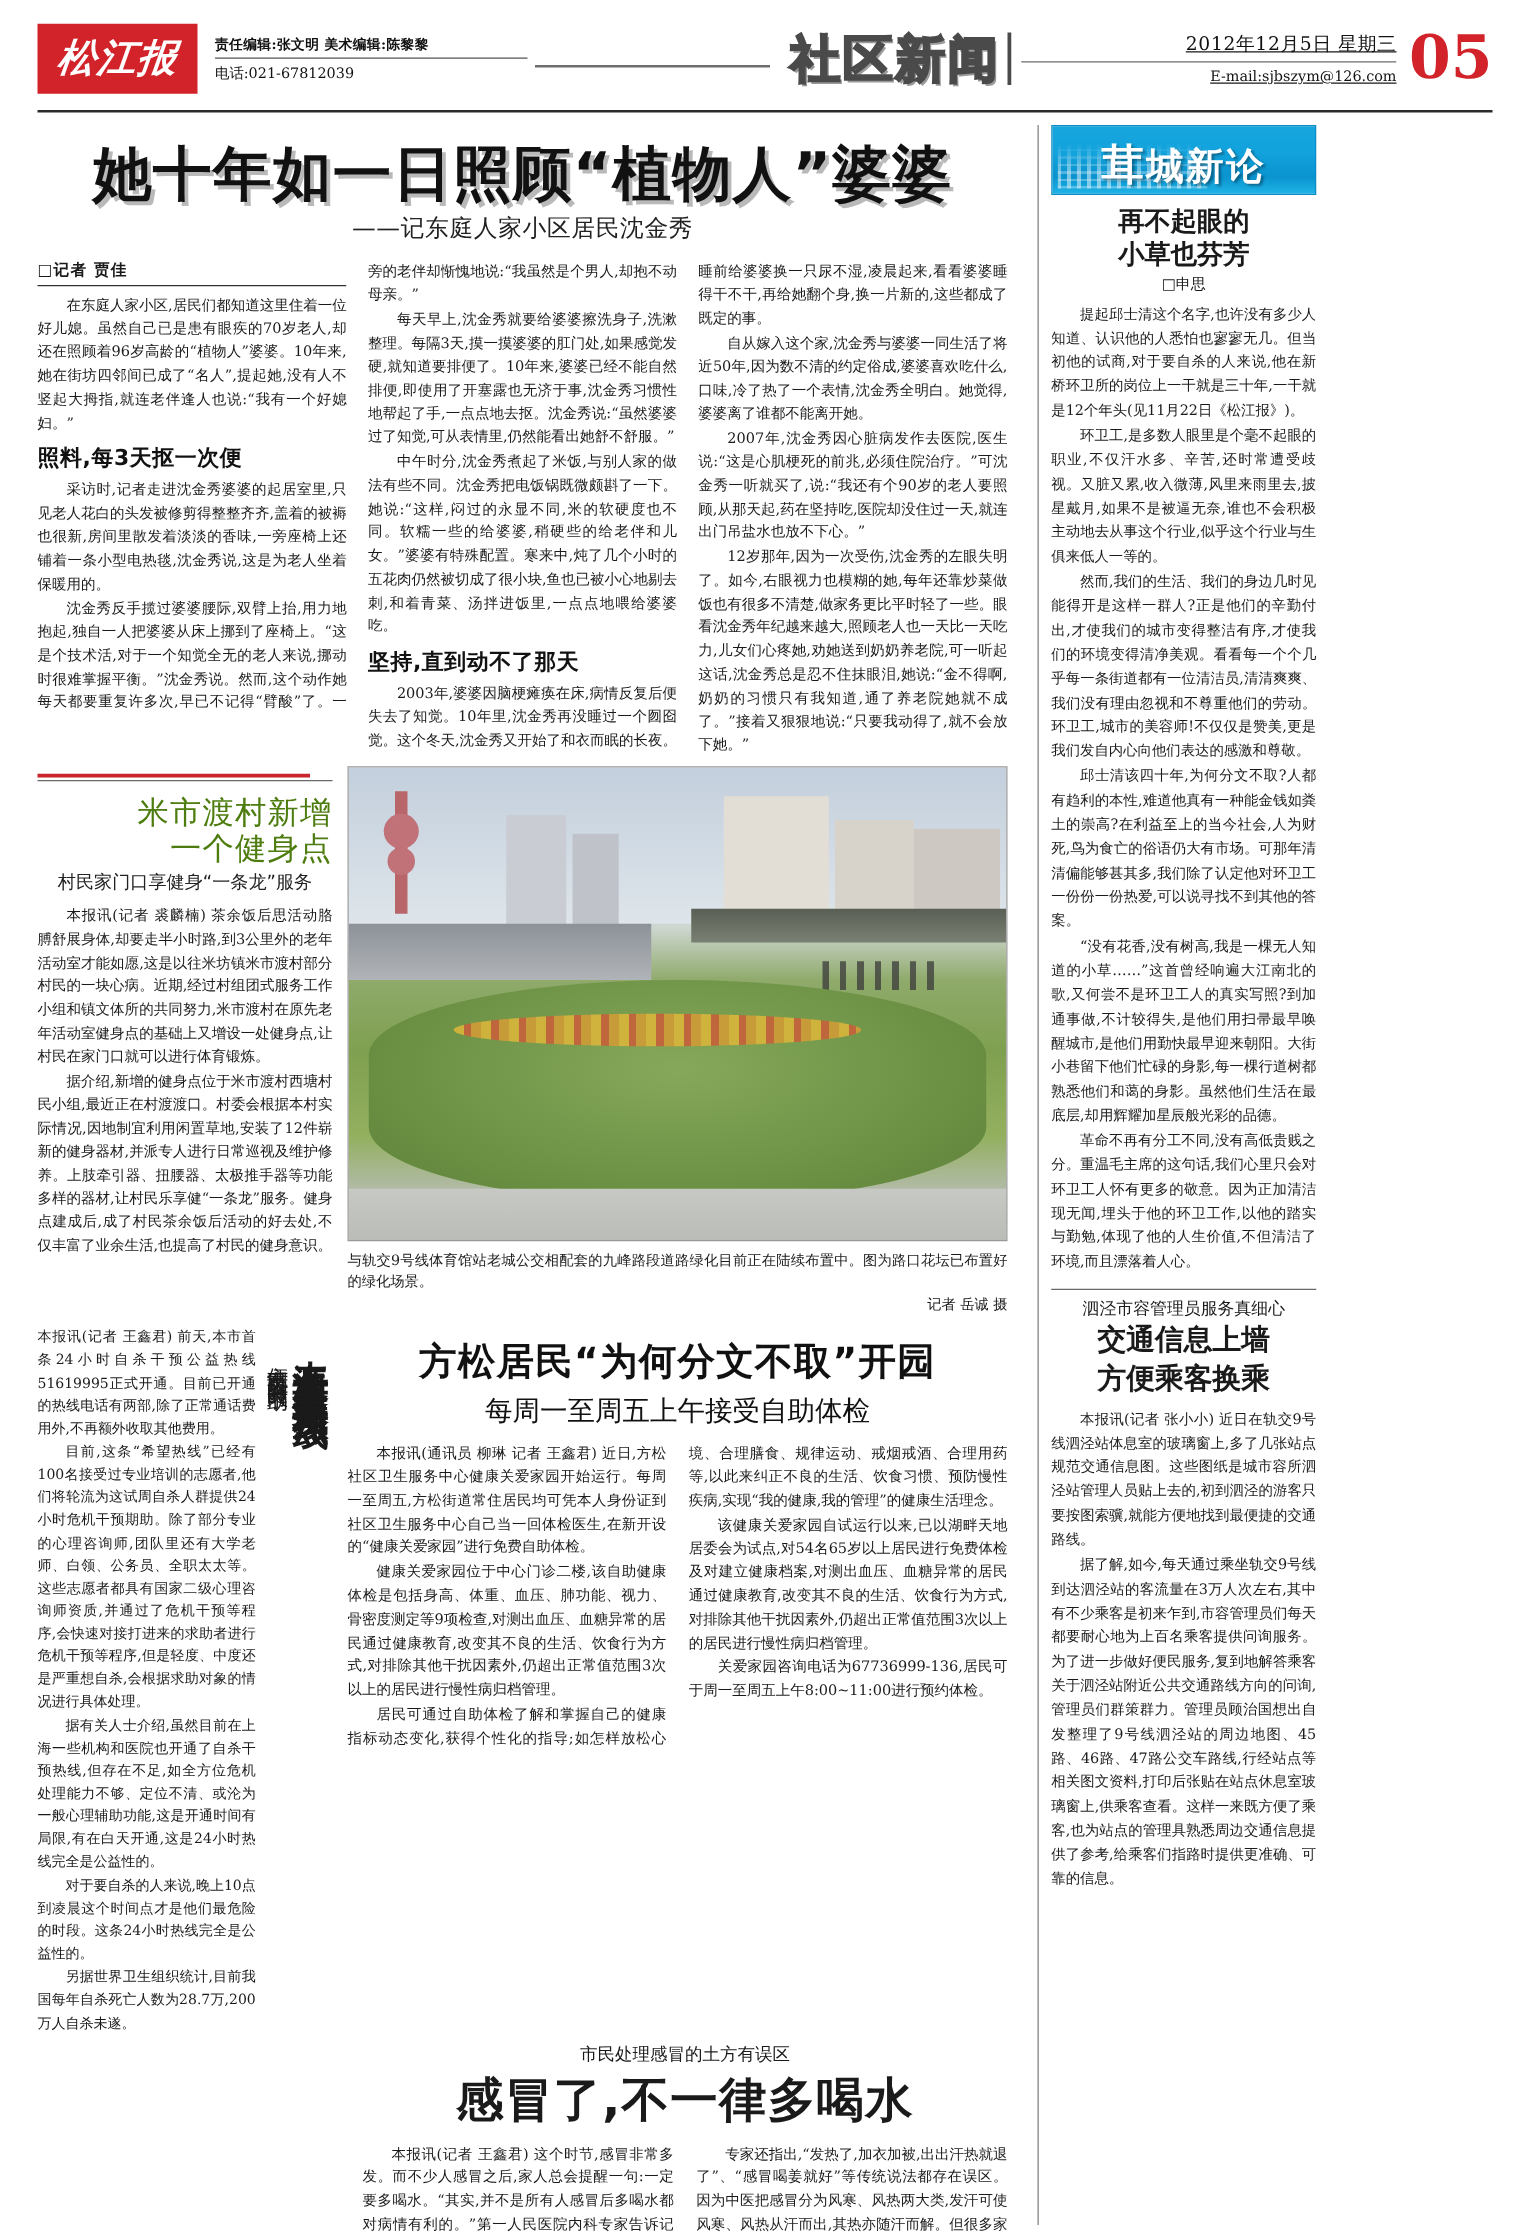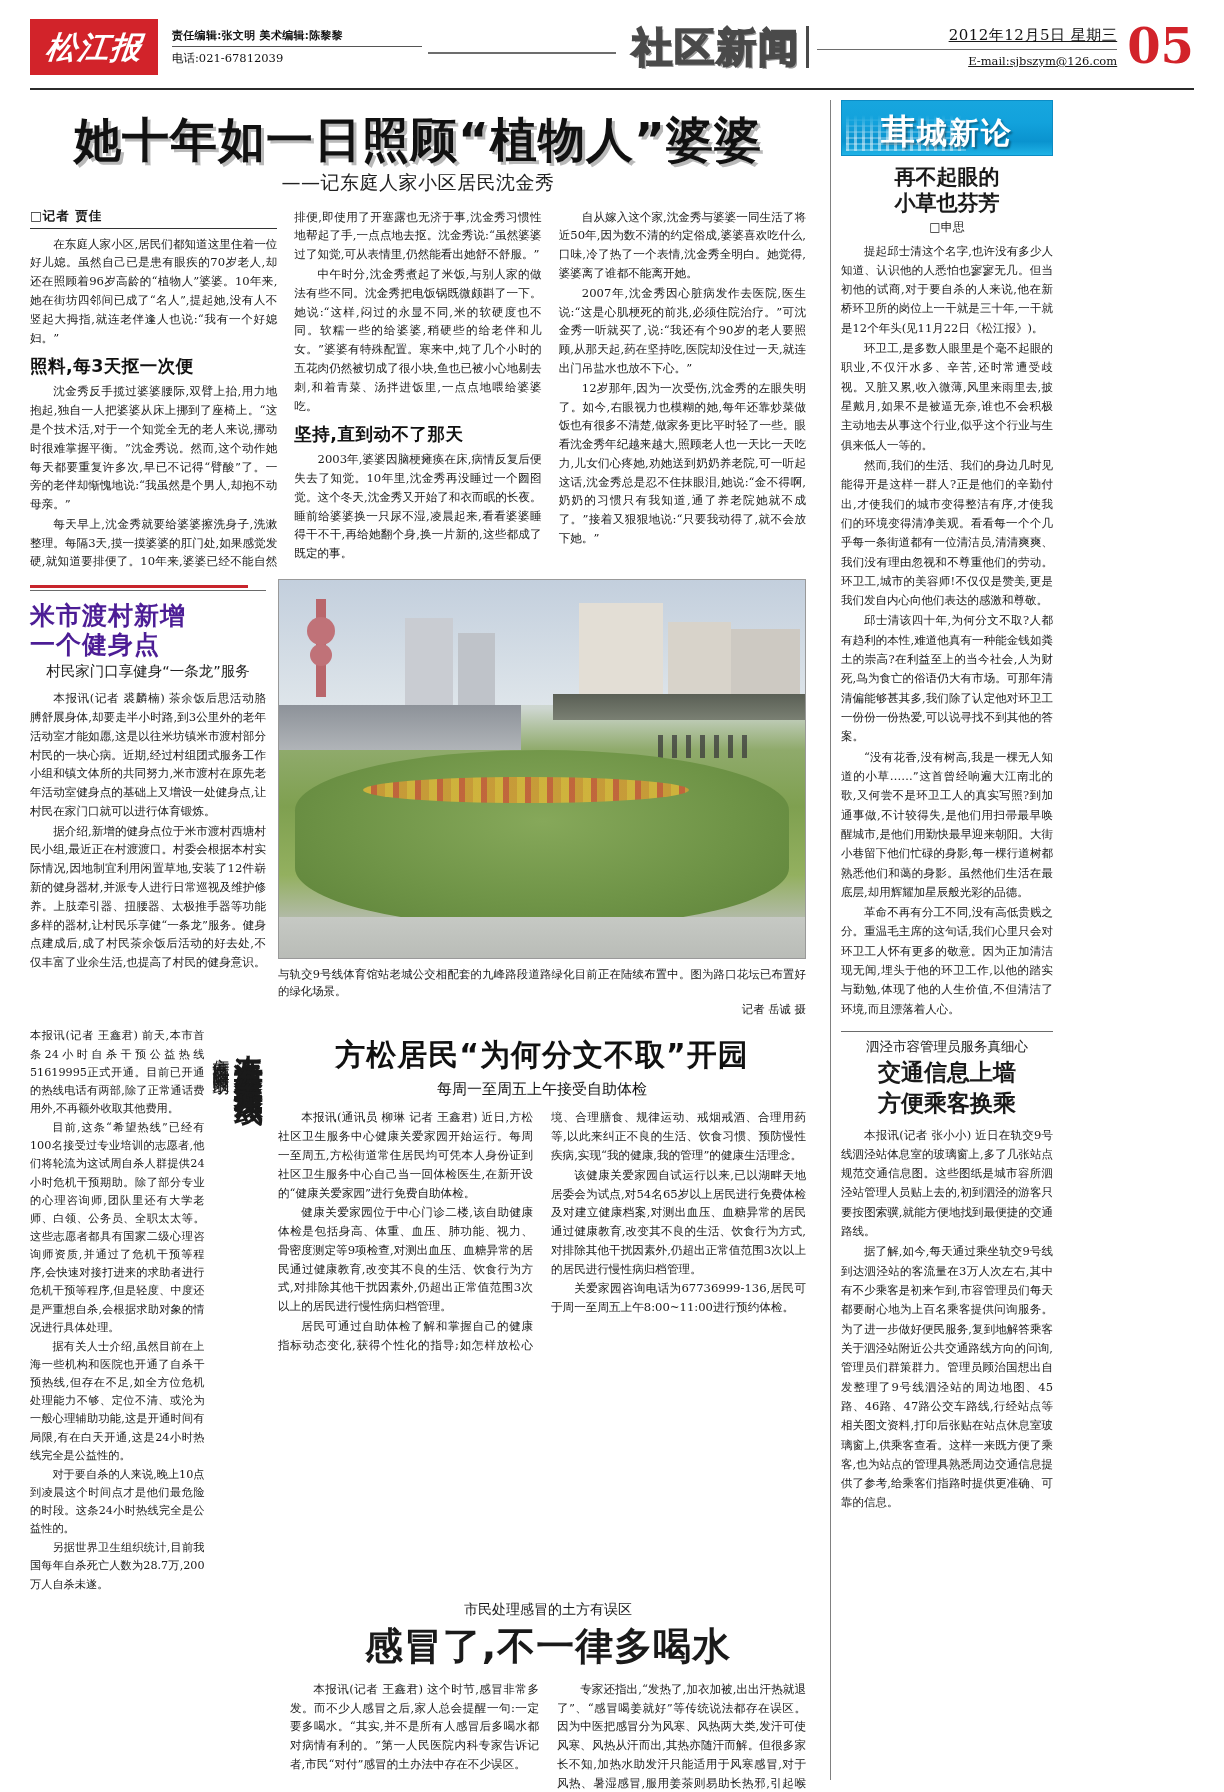--- a/index.html
+++ b/index.html
@@ -88,22 +88,22 @@
   .subhead {
     font-size: 17.5px; font-weight: bold; letter-spacing: .5px;
     font-family: "DejaVu Sans", "Liberation Sans", sans-serif;
     margin: 7px 0 4px 0; color: #111;
   }
   .lead-cols { column-count: 3; column-gap: 17px; }
 
   .red-rule { border-top: 3px solid #c8252c; width: 218px; margin: 10px 0 0 0; }
   .grey-rule { border-top: 1.2px solid #6a6a6a; margin: 2px 0 10px 0; }
   .art2-title {
-    text-align: left; font-size: 25px; font-weight: bold; line-height: 1.22;
-    font-family: "DejaVu Serif", "Liberation Serif", serif; color: #4c1d95;
+    text-align: right; font-size: 25px; font-weight: normal; line-height: 1.22;
+    font-family: "DejaVu Serif", "Liberation Serif", serif; color: #4d7c0f;
     margin: 8px 0 2px 0; letter-spacing: 1px;
   }
   .art2-sub { text-align: center; font-size: 14.5px; color: #222; margin: 0 0 8px 0;
     font-family: "DejaVu Sans","Liberation Sans",sans-serif;}
 
   
   .photo-wrap { margin: 4px 0 0 0; }
   .photo {
     width: 100%; height: 380px; position: relative; overflow: hidden;
     border: 1px solid #999; box-sizing: border-box;
@@ -137,21 +137,21 @@
 
   .caption { font-size: 11.4px; line-height: 1.5; margin: 7px 0 0 0; text-align: justify; }
   .caption-credit { font-size: 11.4px; text-align: right; margin-top: 2px; }
 
   
   .art3-title {
     text-align:center; font-size: 30px; font-weight: bold; letter-spacing: 1px;
     font-family: "DejaVu Sans","Liberation Sans",sans-serif; color:#111;
     margin: 10px 0 4px 0;
   }
-  .art3-sub { text-align:center; font-size: 15px; margin: 0 0 9px 0; color:#111;
+  .art3-sub { text-align:center; font-size: 22px; margin: 0 0 9px 0; color:#111;
     font-family: Liberation Sans, sans-serif;}
 
   
   .vert-title {
     writing-mode: vertical-rl; text-orientation: upright;
     font-size: 29px; font-weight: bold; letter-spacing: 3px;
     font-family: "DejaVu Serif","Liberation Serif",serif;
     height: 420px; margin: 4px 2px 0 0; line-height: 1.05;
   }
   .vert-sub {
@@ -235,20 +235,21 @@
 
       <div>
         <h1 class="lead-title">她十年如一日照顾“植物人”婆婆</h1>
         <div class="lead-sub">——记东庭人家小区居民沈金秀</div>
 
         <div class="lead-cols">
           <span class="byline">□记者  贾佳</span>
           <p class="body-text">在东庭人家小区,居民们都知道这里住着一位好儿媳。虽然自己已是患有眼疾的70岁老人,却还在照顾着96岁高龄的“植物人”婆婆。10年来,她在街坊四邻间已成了“名人”,提起她,没有人不竖起大拇指,就连老伴逢人也说:“我有一个好媳妇。”</p>
 
           <div class="subhead">照料,每3天抠一次便</div>
+          <p class="body-text">采访时,记者走进沈金秀婆婆的起居室里,只见老人花白的头发被修剪得整整齐齐,盖着的被褥也很新,房间里散发着淡淡的香味,一旁座椅上还铺着一条小型电热毯,沈金秀说,这是为老人坐着保暖用的。</p>
           <p class="body-text">沈金秀反手揽过婆婆腰际,双臂上抬,用力地抱起,独自一人把婆婆从床上挪到了座椅上。“这是个技术活,对于一个知觉全无的老人来说,挪动时很难掌握平衡。”沈金秀说。然而,这个动作她每天都要重复许多次,早已不记得“臂酸”了。一旁的老伴却惭愧地说:“我虽然是个男人,却抱不动母亲。”</p>
           <p class="body-text">每天早上,沈金秀就要给婆婆擦洗身子,洗漱整理。每隔3天,摸一摸婆婆的肛门处,如果感觉发硬,就知道要排便了。10年来,婆婆已经不能自然排便,即使用了开塞露也无济于事,沈金秀习惯性地帮起了手,一点点地去抠。沈金秀说:“虽然婆婆过了知觉,可从表情里,仍然能看出她舒不舒服。”</p>
           <p class="body-text">中午时分,沈金秀煮起了米饭,与别人家的做法有些不同。沈金秀把电饭锅既微颇斟了一下。她说:“这样,闷过的永显不同,米的软硬度也不同。软糯一些的给婆婆,稍硬些的给老伴和儿女。”婆婆有特殊配置。寒来中,炖了几个小时的五花肉仍然被切成了很小块,鱼也已被小心地剔去刺,和着青菜、汤拌进饭里,一点点地喂给婆婆吃。</p>
 
           <div class="subhead">坚持,直到动不了那天</div>
           <p class="body-text">2003年,婆婆因脑梗瘫痪在床,病情反复后便失去了知觉。10年里,沈金秀再没睡过一个囫囵觉。这个冬天,沈金秀又开始了和衣而眠的长夜。睡前给婆婆换一只尿不湿,凌晨起来,看看婆婆睡得干不干,再给她翻个身,换一片新的,这些都成了既定的事。</p>
           <p class="body-text">自从嫁入这个家,沈金秀与婆婆一同生活了将近50年,因为数不清的约定俗成,婆婆喜欢吃什么,口味,冷了热了一个表情,沈金秀全明白。她觉得,婆婆离了谁都不能离开她。</p>
           <p class="body-text">2007年,沈金秀因心脏病发作去医院,医生说:“这是心肌梗死的前兆,必须住院治疗。”可沈金秀一听就买了,说:“我还有个90岁的老人要照顾,从那天起,药在坚持吃,医院却没住过一天,就连出门吊盐水也放不下心。”</p>
           <p class="body-text">12岁那年,因为一次受伤,沈金秀的左眼失明了。如今,右眼视力也模糊的她,每年还靠炒菜做饭也有很多不清楚,做家务更比平时轻了一些。眼看沈金秀年纪越来越大,照顾老人也一天比一天吃力,儿女们心疼她,劝她送到奶奶养老院,可一听起这话,沈金秀总是忍不住抹眼泪,她说:“金不得啊,奶奶的习惯只有我知道,通了养老院她就不成了。”接着又狠狠地说:“只要我动得了,就不会放下她。”</p>
         </div>

